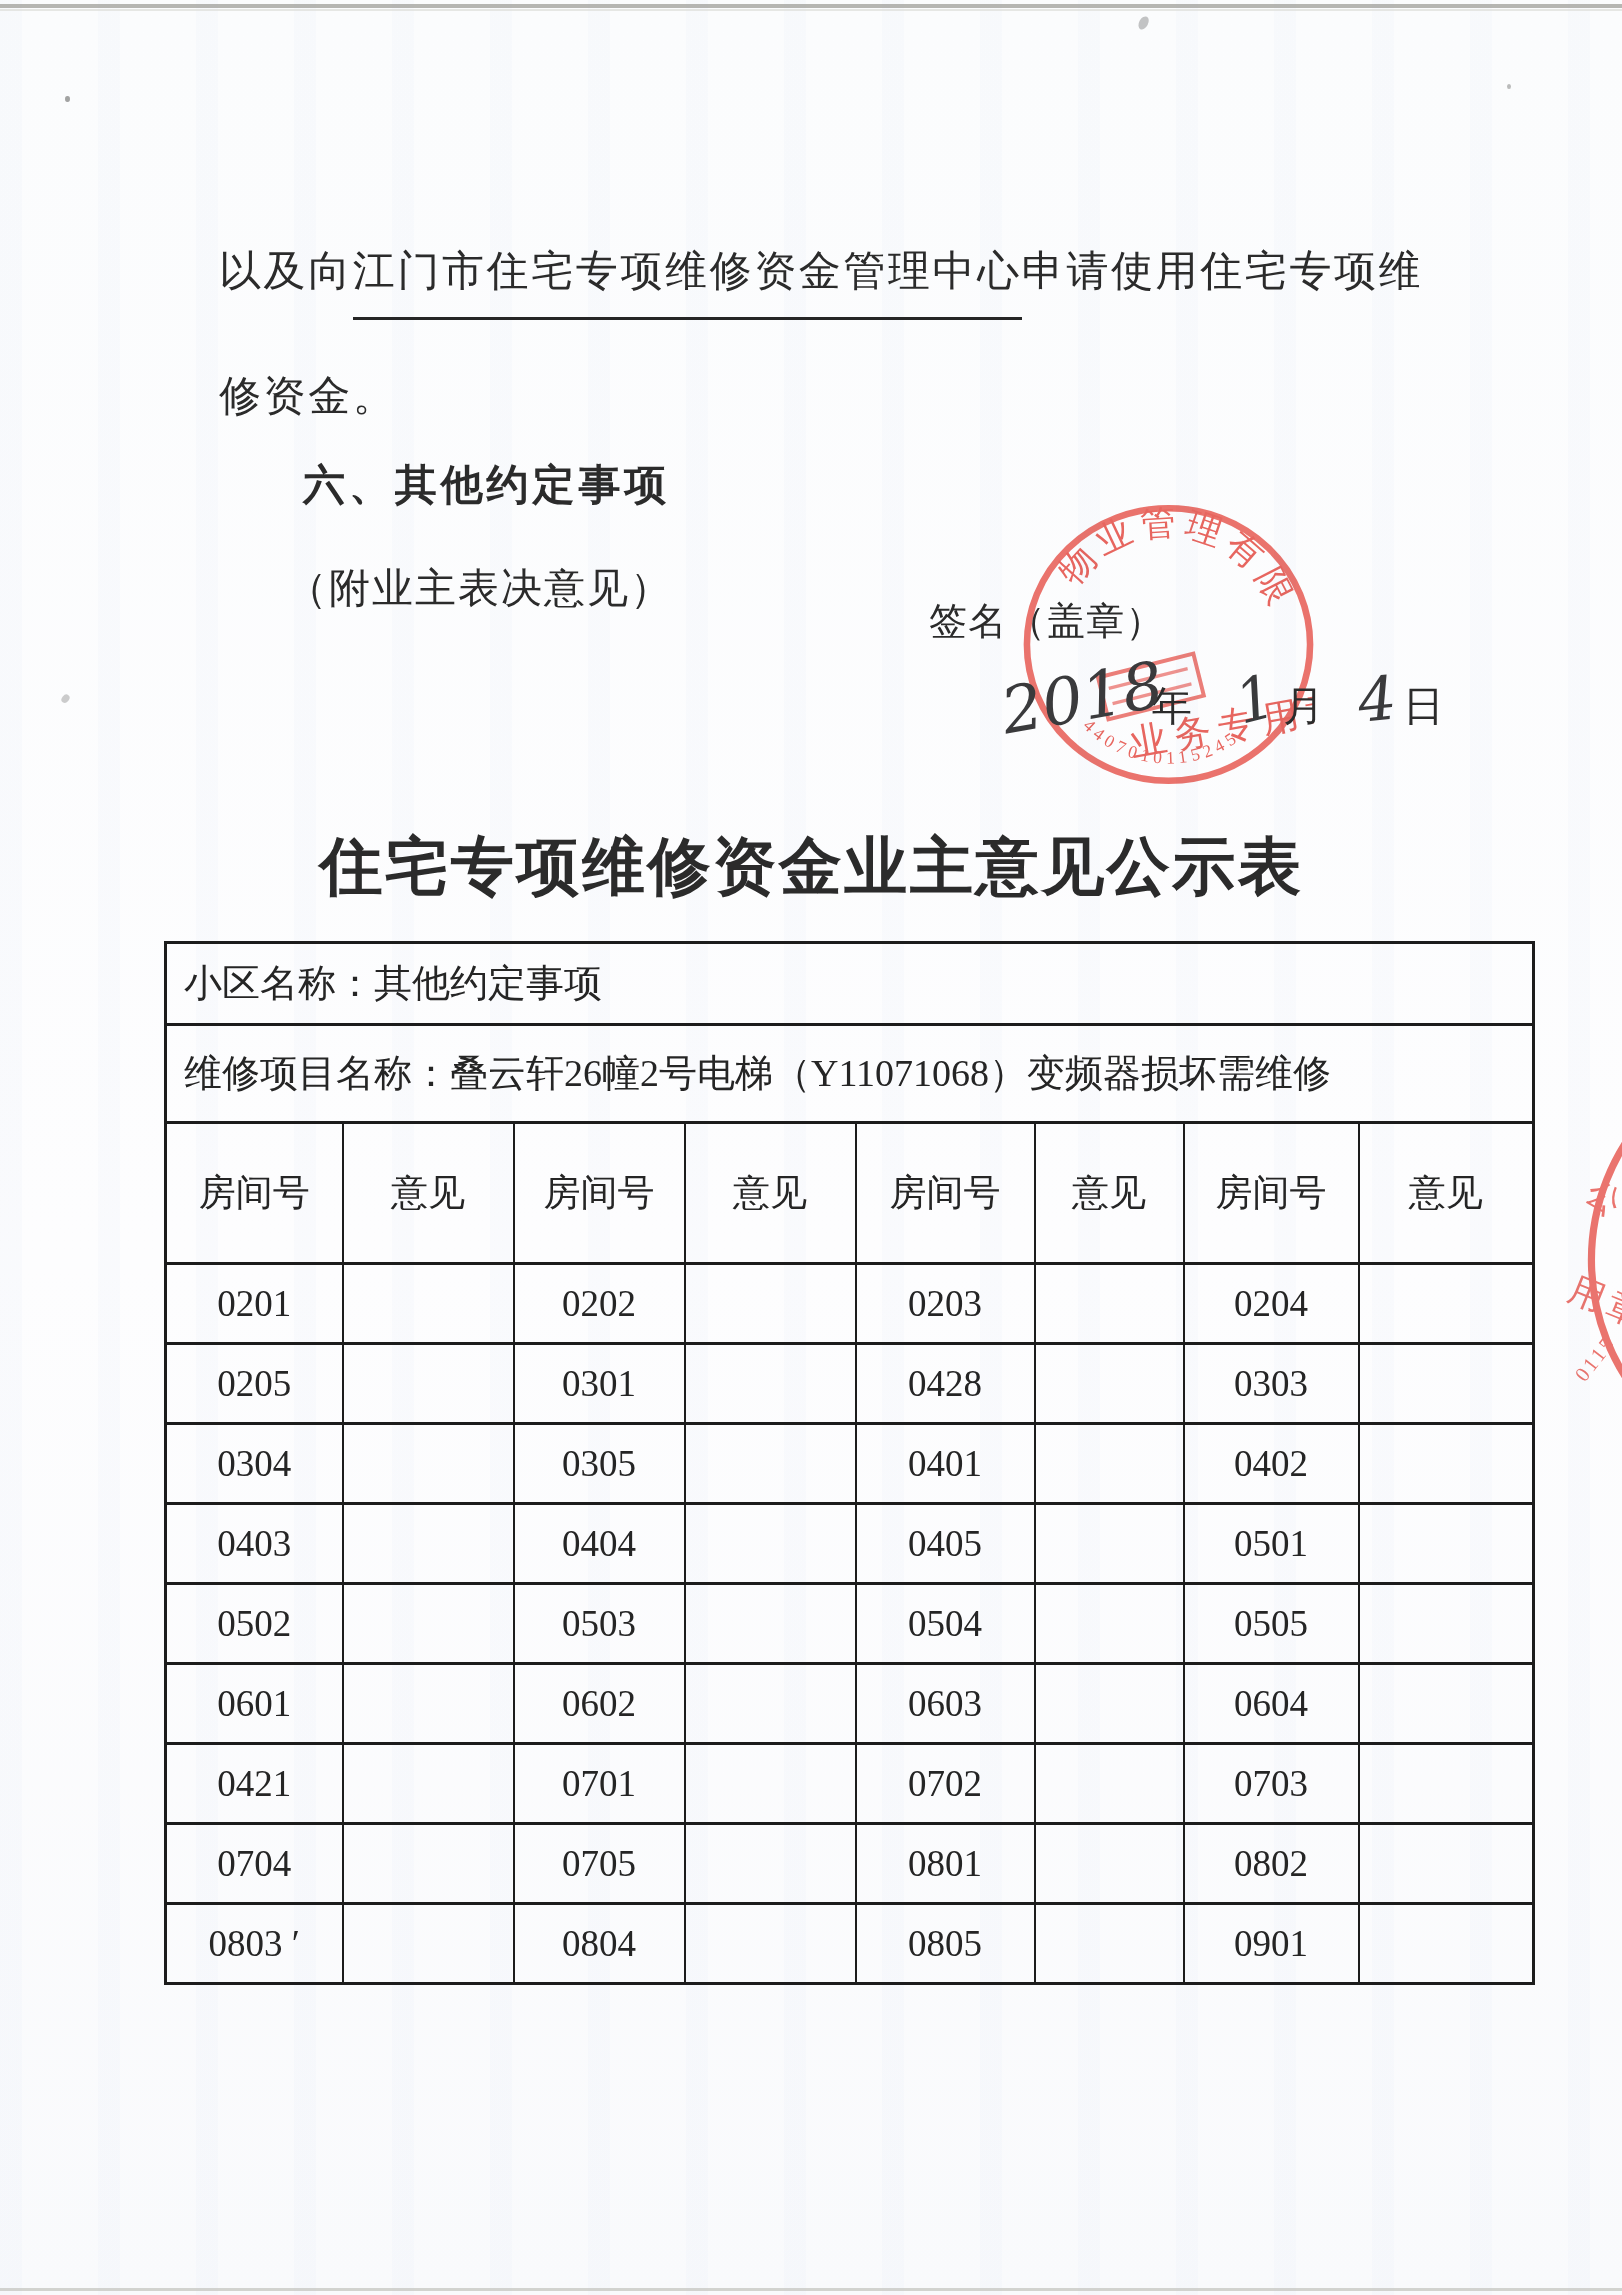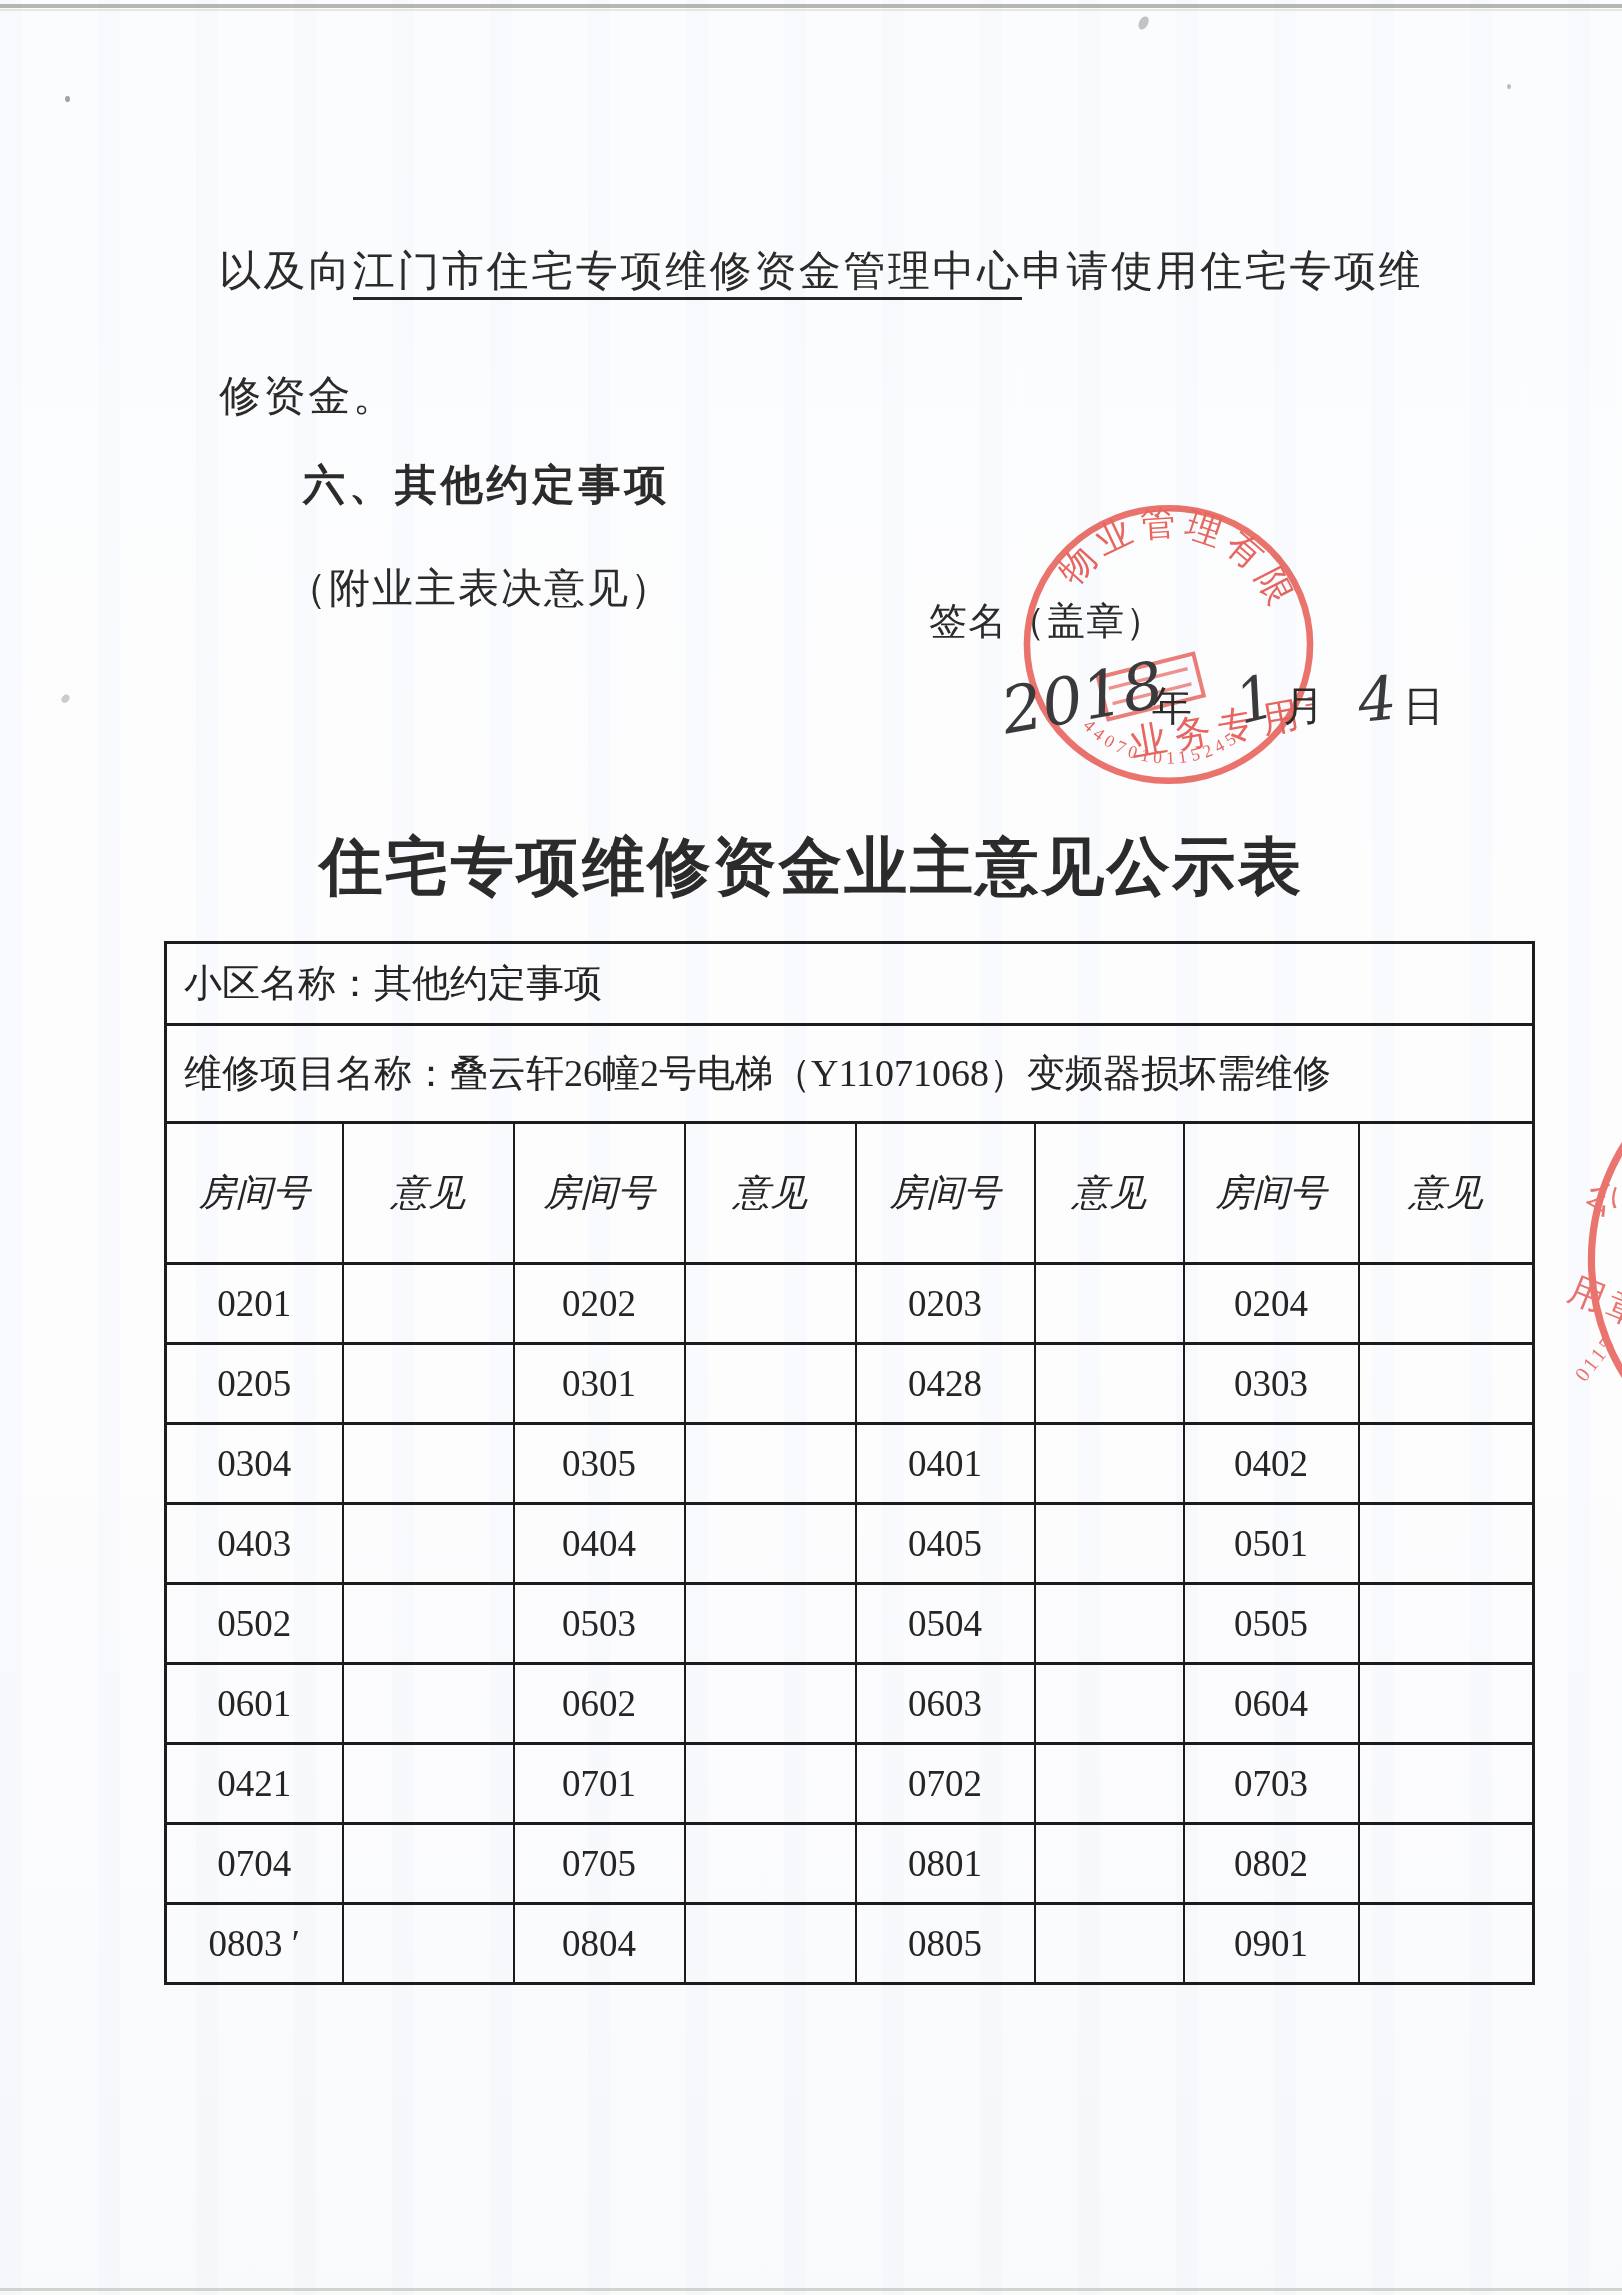--- a/index.html
+++ b/index.html
@@ -13,21 +13,21 @@
     overflow:hidden;
     font-family:"Liberation Serif","DejaVu Serif",serif;
     color:#2b2b2b;
   }
   .scan-line-top{position:absolute;left:0;top:3.9px;width:100%;height:4.6px;background:#a9a9a4;opacity:.85;}
   .scan-line-top2{position:absolute;left:0;top:8.5px;width:100%;height:2.6px;background:#d9d9d4;opacity:.6;}
   .scan-line-bottom{position:absolute;left:0;top:2288px;width:100%;height:3.3px;background:#c2c2bc;opacity:.7;}
   .speck{position:absolute;background:#5a5a58;border-radius:50%;opacity:.55;}
 
   .para-line1{position:absolute;left:219px;top:243px;font-size:42px;letter-spacing:2.6px;white-space:nowrap;}
-  .para-underline{border-bottom:3.9px solid #262626;padding-bottom:3px;text-align:center;}
+  .para-underline{border-bottom:3.9px solid #262626;padding-bottom:23px;text-align:center;}
   .para-line2{position:absolute;left:219px;top:368px;font-size:42px;letter-spacing:2.6px;}
   .heading{position:absolute;left:303px;top:457px;font-size:42px;letter-spacing:3.9px;font-weight:700;
            font-family:"Liberation Sans","DejaVu Sans",sans-serif;}
   .subheading{position:absolute;left:286px;top:561px;font-size:41px;letter-spacing:2px;}
   .sig-label{position:absolute;left:929px;top:596px;font-size:38px;letter-spacing:1.3px;z-index:3;}
 
   .date-line{position:absolute;left:1001px;top:666px;z-index:3;display:flex;align-items:baseline;white-space:nowrap;}
   .date-line .printed{font-size:41px;color:#2b2b2b;}
   .hand{font-family:"DejaVu Serif",serif;font-style:italic;color:#3a3a3c;}
   .hand-year{font-size:64px;transform:rotate(-10deg);display:inline-block;margin-right:-13px;line-height:1;}
@@ -48,21 +48,21 @@
   table.opinion td, table.opinion th{
     border-left:2px solid #1c1c1c;border-right:2px solid #1c1c1c;
     border-top:3.3px solid #1c1c1c;border-bottom:3.3px solid #1c1c1c;
     font-weight:normal;text-align:center;vertical-align:middle;
     overflow:hidden;white-space:nowrap;
   }
   table.opinion{border:3.3px solid #1c1c1c;}
   tr.info-row td{text-align:left;padding-left:17px;font-size:38px;}
   tr.info-row-1{height:82px;}
   tr.info-row-2{height:98px;}
-  tr.header-row{height:141px;font-style:italic;}
+  tr.header-row{height:141px;}
   tr.data-row{height:80px;}
 </style>
 </head>
 <body>
 
 <div class="page">
 
   <div class="scan-line-top"></div>
   <div class="scan-line-top2"></div>
   <div class="scan-line-bottom"></div>

